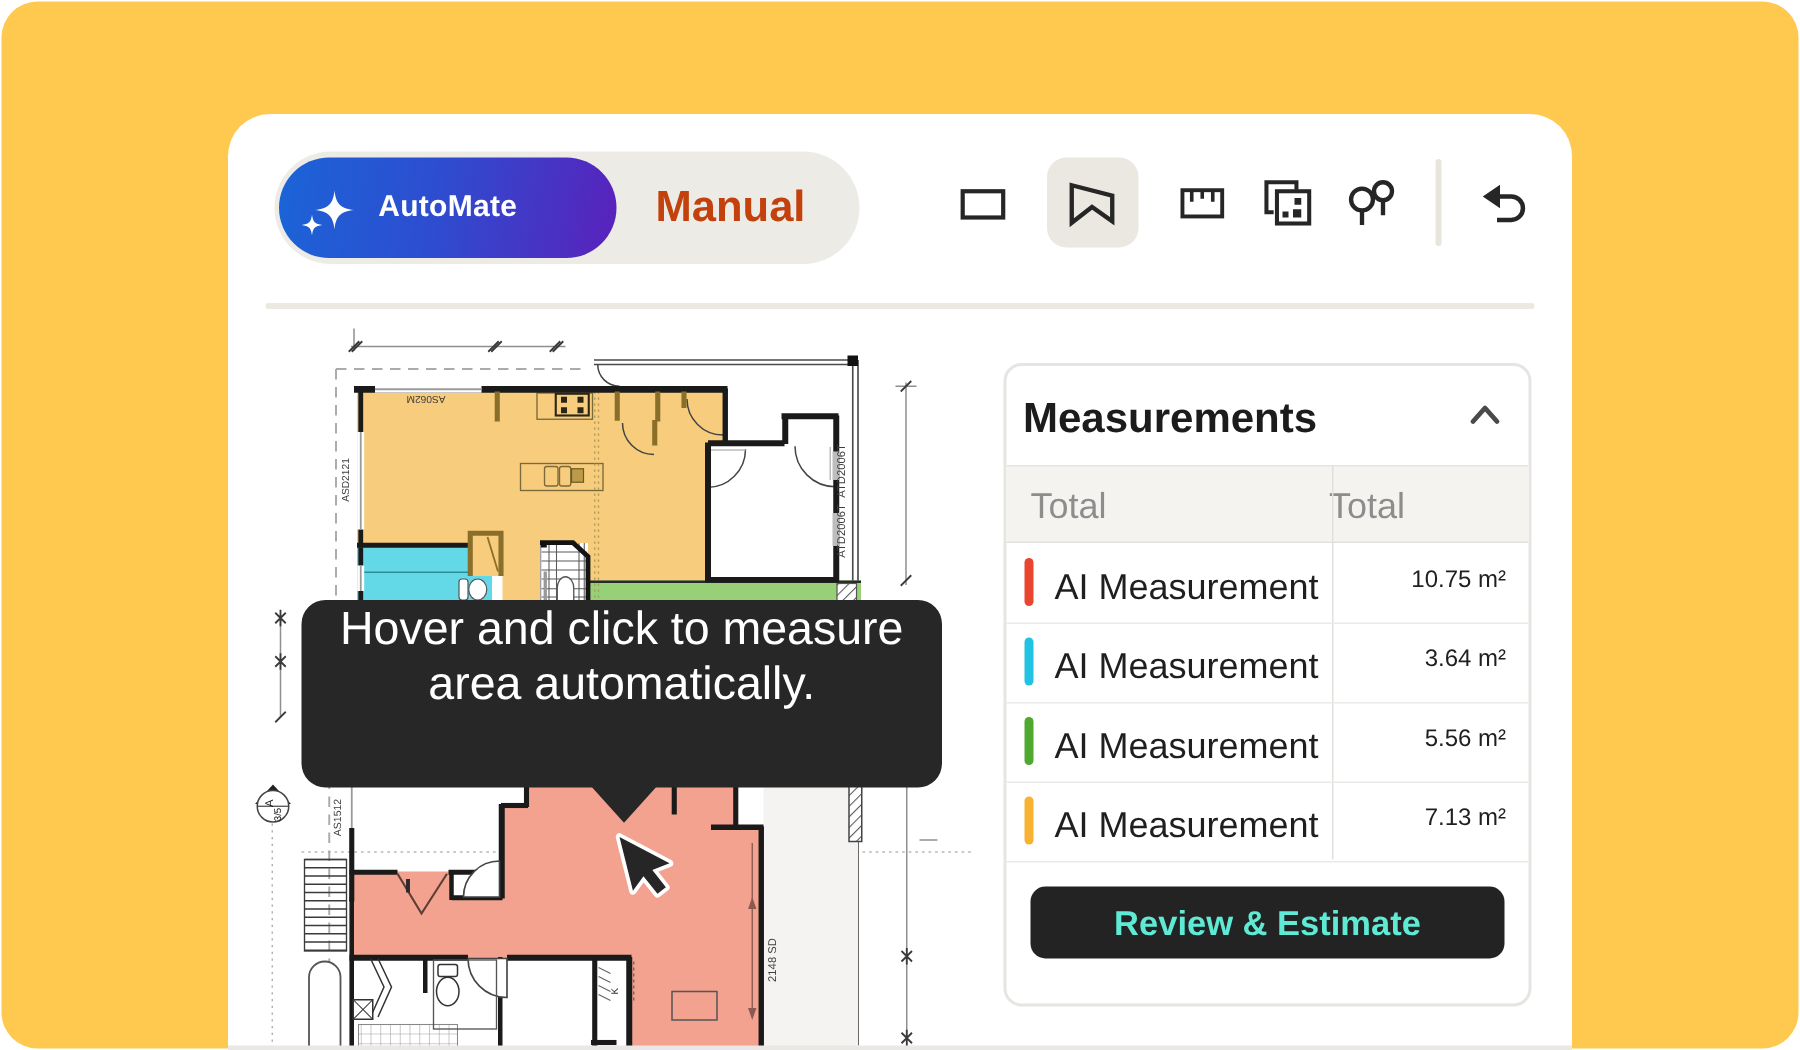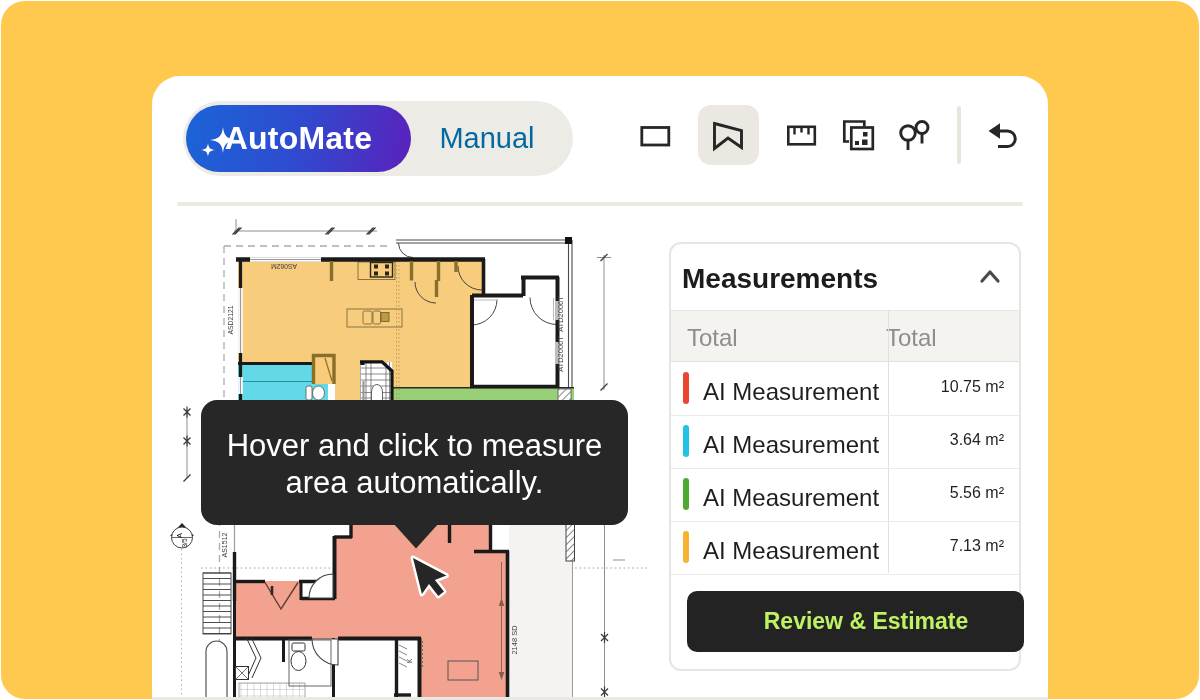--- a/index.html
+++ b/index.html
@@ -4,42 +4,42 @@
 <style>
   html,body{margin:0;padding:0;width:1200px;height:700px;background:#fff;overflow:hidden;}
   body{font-family:"Liberation Sans",sans-serif;position:relative;}
   .yellow{position:absolute;left:1px;top:1px;width:1198px;height:698px;background:#FEC94E;border-radius:24px;}
   .card{position:absolute;left:152px;top:76px;width:896px;height:624px;background:#ffffff;border-radius:28px 28px 0 0;}
   
   .pill{position:absolute;left:183px;top:101px;width:390px;height:75px;background:#EDEBE5;border-radius:38px;}
   .automate{position:absolute;left:186px;top:105px;width:225px;height:67px;border-radius:34px;
     background:linear-gradient(100deg,#1B64D8 0%,#2E4CCF 48%,#5A21BC 100%);
     display:flex;align-items:center;justify-content:center;}
-  .automate span{color:#fff;font-size:32px;font-weight:bold;letter-spacing:0.2px;}
+  .automate span{color:#fff;font-size:20px;font-weight:bold;letter-spacing:0.2px;}
   .manual{position:absolute;left:406px;top:105px;width:162px;height:67px;display:flex;align-items:center;justify-content:center;
-    color:#0369a1;font-size:29px;font-weight:normal;}
+    color:#c2410c;font-size:29px;font-weight:bold;}
   .divider{position:absolute;left:177px;top:202px;width:846px;height:4px;background:#ECE9E2;border-radius:2px;}
   
   .tooltip{position:absolute;left:201px;top:400px;width:427px;height:125px;background:#272727;border-radius:16px;
-    color:#fff;font-size:31px;text-align:center;line-height:37px;padding-top:27px;box-sizing:border-box;}
+    color:#fff;font-size:31px;text-align:center;line-height:37px;box-sizing:border-box;}
   .tooltip svg{position:absolute;left:190px;top:123px;}
   
   .panel{position:absolute;left:669px;top:242px;width:352px;height:429px;background:#fff;border:2px solid #E7E5E2;border-radius:12px;box-sizing:border-box;}
   .ptitle{position:absolute;left:11px;top:19px;font-size:28px;font-weight:bold;color:#1C1C1C;}
   .chev{position:absolute;right:18px;top:24px;}
   .phead{position:absolute;left:0;top:66px;width:348px;height:52px;background:#F4F3F0;border-top:1px solid #E8E6E3;border-bottom:1px solid #E3E1DE;box-sizing:border-box;}
   .phead .n{position:absolute;left:16px;top:13px;font-size:24px;color:#8D8D8D;}
   .phead .t{position:absolute;left:215px;top:13px;font-size:24px;color:#8D8D8D;}
   .vdiv{position:absolute;left:217px;top:66px;width:1px;height:263px;background:#E2E0DD;}
   .row{position:absolute;left:0;width:348px;height:53px;border-bottom:1px solid #ECEAE7;}
   .row .bar{position:absolute;left:12px;top:10px;width:6px;height:32px;border-radius:3px;}
   .row .nm{position:absolute;left:32px;top:16px;font-size:24px;color:#1F1F1F;}
   .row .vl{position:absolute;right:15px;top:16px;font-size:16px;color:#1F1F1F;}
-  .btn{position:absolute;left:16px;top:347px;width:316px;height:61px;background:#232323;border-radius:10px;
-    display:flex;align-items:center;justify-content:center;color:#bef264;font-size:23px;font-weight:bold;padding-left:21px;}
+  .btn{position:absolute;left:16px;top:347px;width:316px;height:48px;background:#232323;border-radius:10px;
+    display:flex;align-items:center;justify-content:center;color:#5eead4;font-size:23px;font-weight:bold;}
 </style>
 </head>
 <body>
 <div class="yellow"></div>
 <div class="card"></div>
 
 <svg id="plan" width="1200" height="700" style="position:absolute;left:0;top:0" xmlns="http://www.w3.org/2000/svg">
 <defs>
  <pattern id="hatch" width="5" height="5" patternTransform="rotate(45)" patternUnits="userSpaceOnUse">
    <rect width="5" height="5" fill="#fff"></rect>

